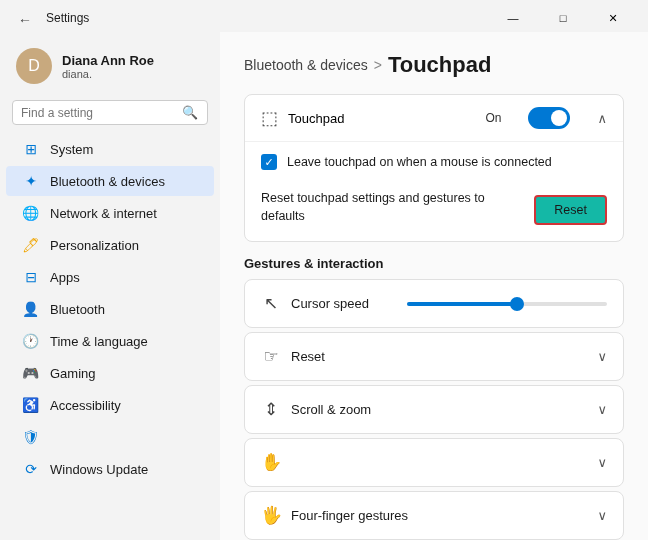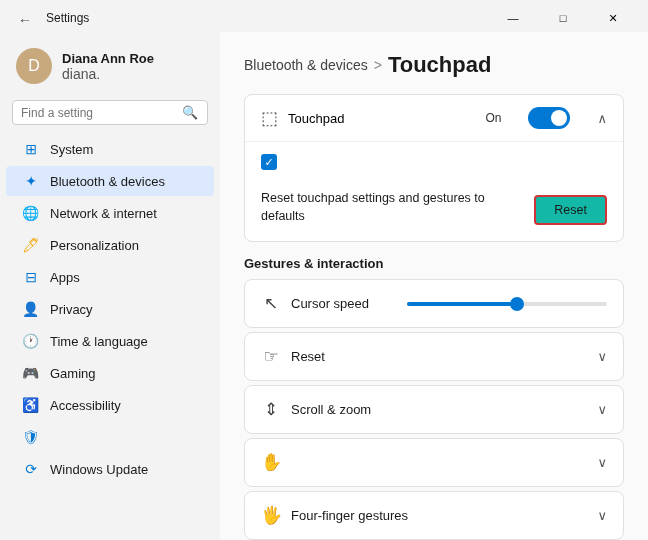--- a/index.html
+++ b/index.html
@@ -84,21 +84,21 @@
       font-size: 16px;
       color: white;
       font-weight: 500;
     }
     .user-text .username {
       font-size: 13px;
       font-weight: 600;
       color: #1a1a1a;
     }
     .user-text .useremail {
-      font-size: 14px;
+      font-size: 11px;
       color: #555;
     }
     .search-box {
       margin: 4px 12px 8px 12px;
       display: flex;
       align-items: center;
       background: white;
       border: 1px solid #ccc;
       border-radius: 4px;
       padding: 4px 8px;
@@ -390,21 +390,21 @@
     <div class="nav-item">
       <span class="nav-icon yellow">🖊</span>
       <span>Personalization</span>
     </div>
     <div class="nav-item">
       <span class="nav-icon blue">⊟</span>
       <span>Apps</span>
     </div>
     <div class="nav-item">
       <span class="nav-icon blue">👤</span>
-      <span>Privacy</span>
+      <span>Bluetooth</span>
     </div>
     <div class="nav-item">
       <span class="nav-icon blue">🕐</span>
       <span>Time &amp; language</span>
     </div>
     <div class="nav-item">
       <span class="nav-icon blue">🎮</span>
       <span>Gaming</span>
     </div>
     <div class="nav-item">
@@ -439,20 +439,21 @@
             <div class="toggle-knob"></div>
           </div>
           <span class="chevron">∧</span>
         </div>
       </div>
       <div class="card-body">
         <div class="checkbox-row">
           <div class="cb">
             <span class="cb-check">✓</span>
           </div>
+          <span class="cb-label">Leave touchpad on when a mouse is connected</span>
         </div>
         <div class="reset-row">
           <span class="reset-text">Reset touchpad settings and gestures to defaults</span>
           <button class="reset-btn">Reset</button>
         </div>
       </div>
     </div>
 
     <div class="section-title">Gestures &amp; interaction</div>
 

